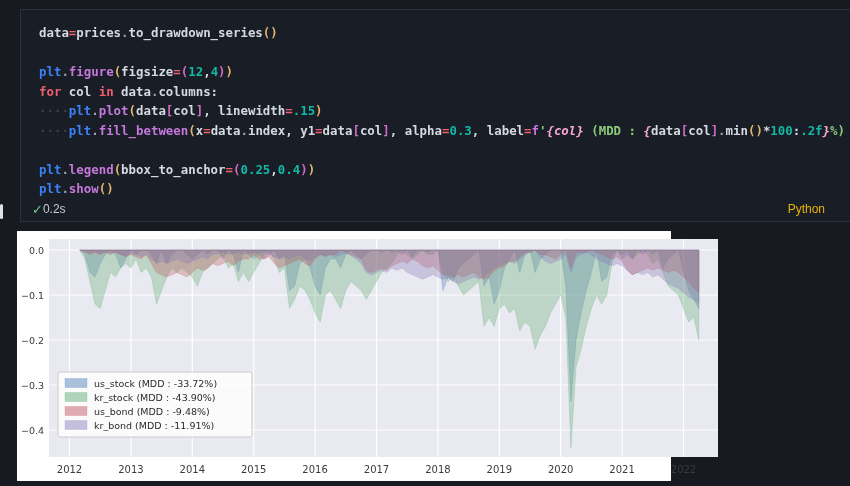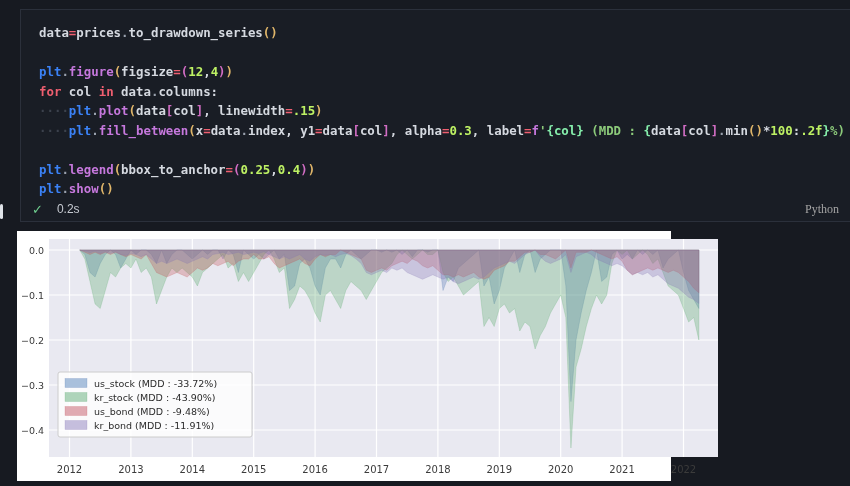--- a/index.html
+++ b/index.html
@@ -19,33 +19,33 @@
     font-size:12.4px;font-weight:600;line-height:19.5px;
     white-space:pre;overflow:hidden;
   }
   .code .line{height:19.5px;}
   .tok-v{color:#d5d9e0;}
   .tok-b{color:#3b82f6;}
   .tok-m{color:#c678dd;text-align:right;}
   .tok-k{color:#ef5f70;}
   .tok-p1{color:#e0b66a;}
   .tok-p2{color:#d16dc4;}
-  .tok-n{color:#bef264;}
+  .tok-n{color:#14b8a6;}
   .tok-s{color:#8cca7a;}
   .tok-d{color:#9aa2ae;}
-  .tok-i{color:#86efac;}
+  .tok-i{color:#f9a8d4;font-style:italic;}
   .tok-ws{color:#3c424d;}
   .cell-status{
     position:absolute;left:0;right:0;bottom:0;height:24px;
     display:flex;align-items:center;padding:0 10px;box-sizing:border-box;
     font-size:12px;color:#c5c9d0;
   }
   .check{color:#6fcf8f;font-size:13px;margin-left:1px;}
-  .time{margin-left:14px;}
-  .lang{margin-left:auto;margin-right:2px;color:#a3a3a3;font-family:Liberation Serif, serif;}
+  .time{}
+  .lang{margin-left:auto;margin-right:16px;color:#eab308;}
   .focus-bar{
     position:absolute;left:0;top:204px;width:3px;height:15px;
     background:#dfe3e8;border-radius:2px;
   }
   
   .figure{
     position:absolute;left:17px;top:231px;width:654px;height:250px;
     background:#ffffff;
   }
   .figure svg{display:block;}

